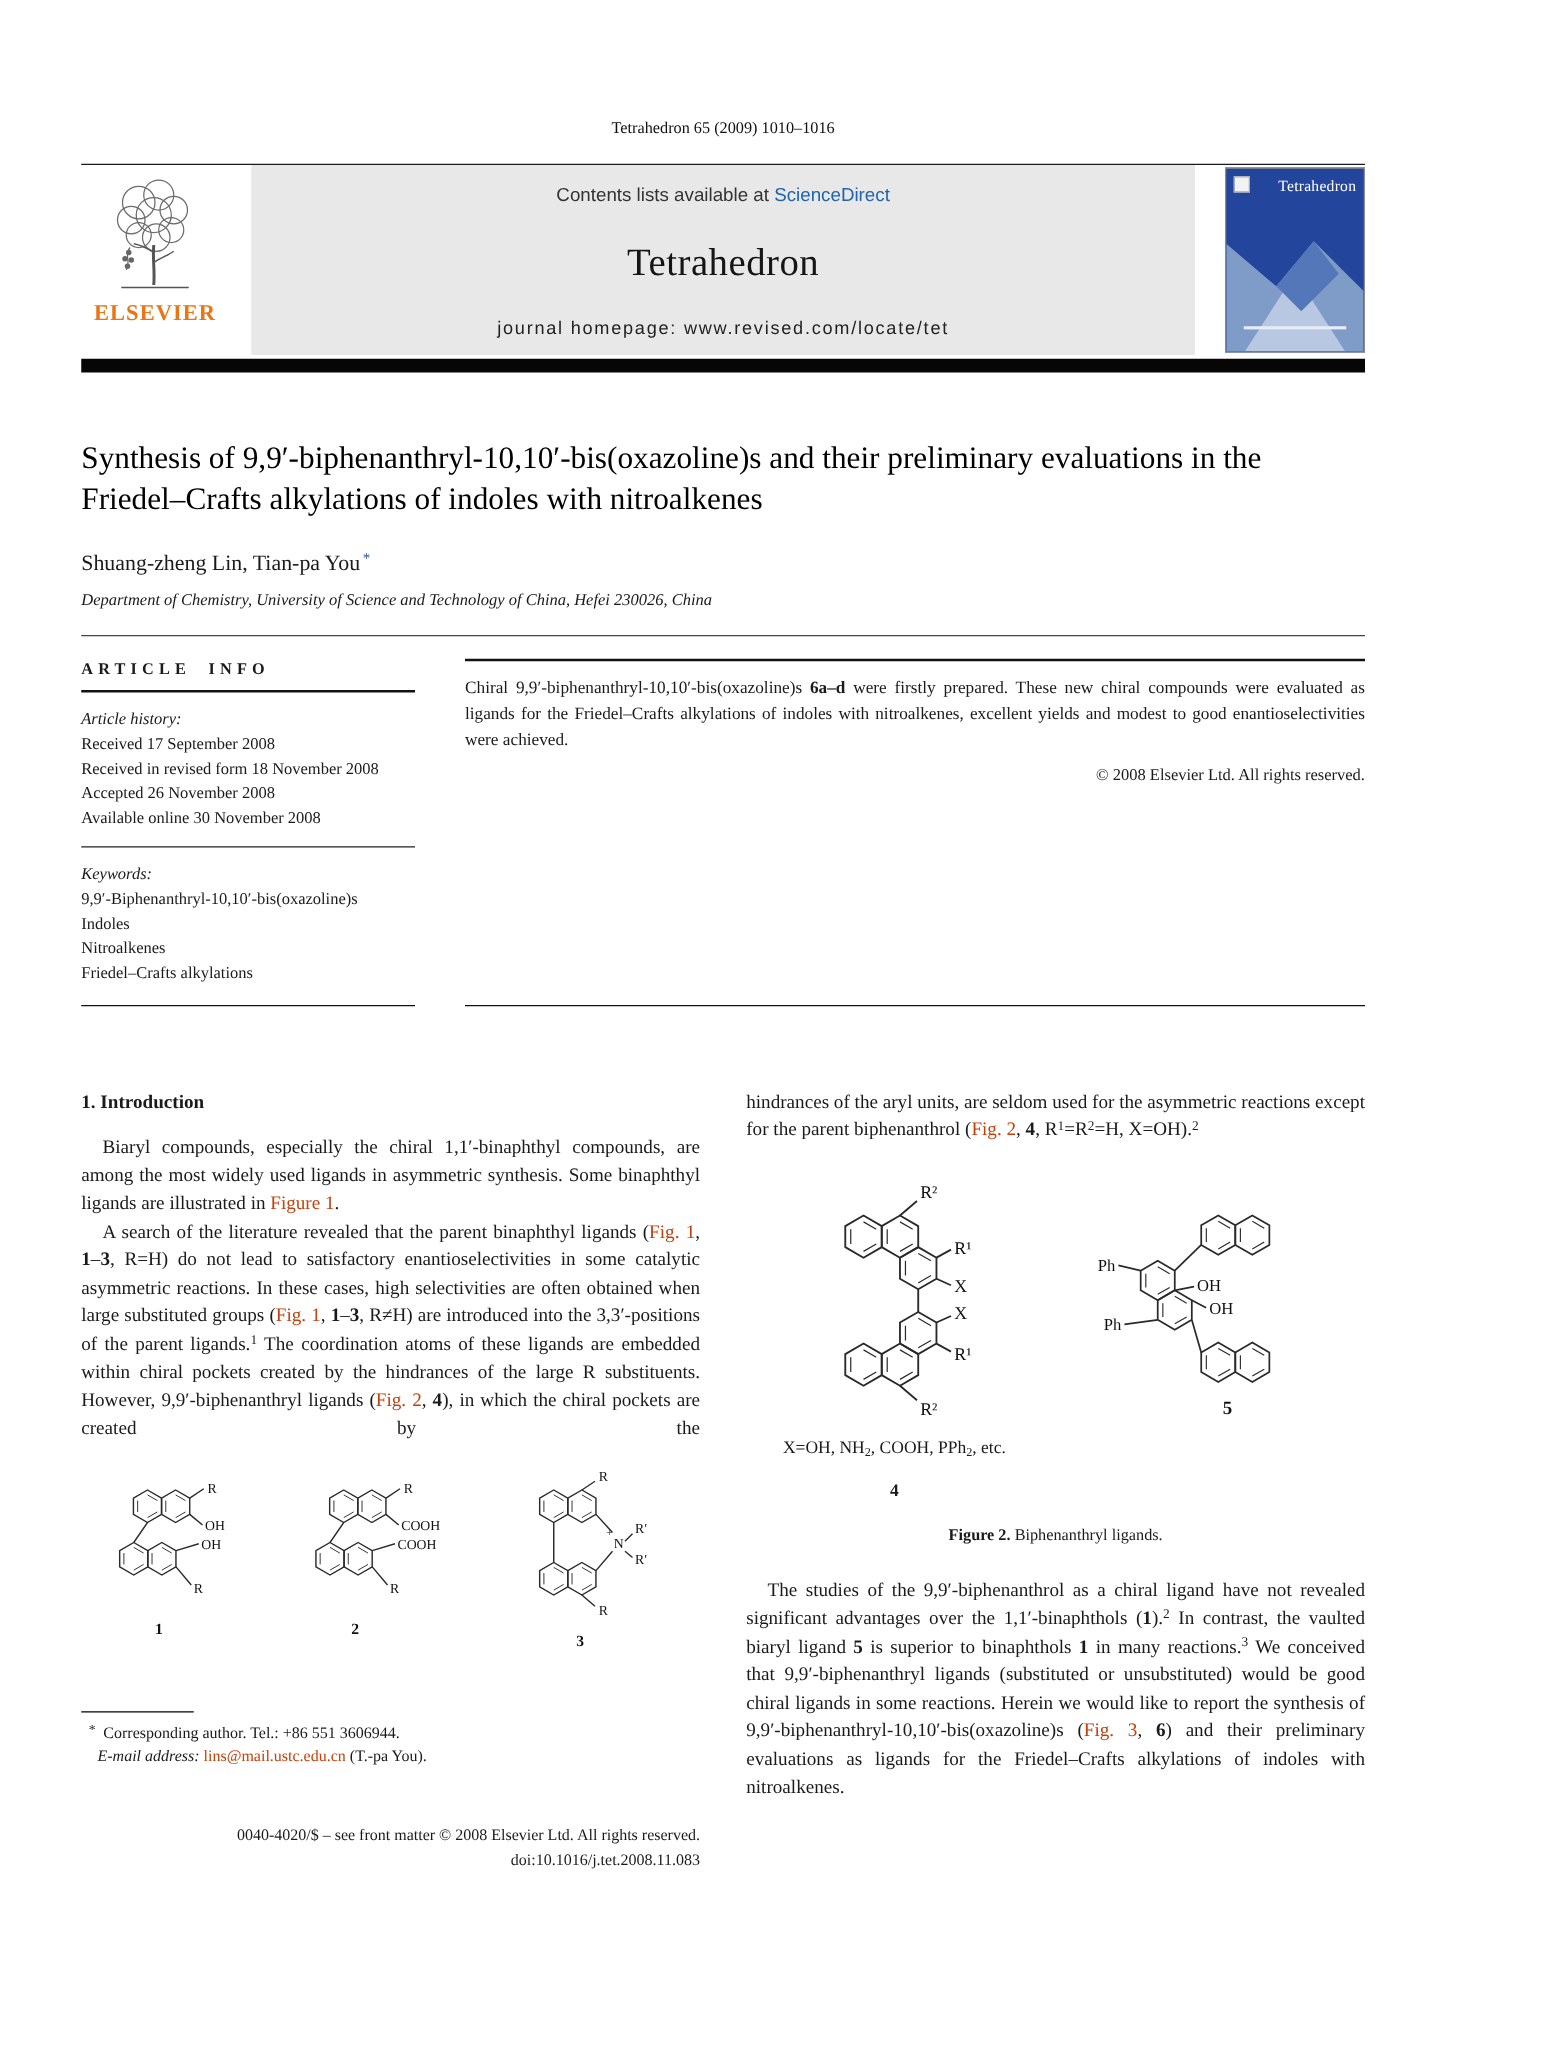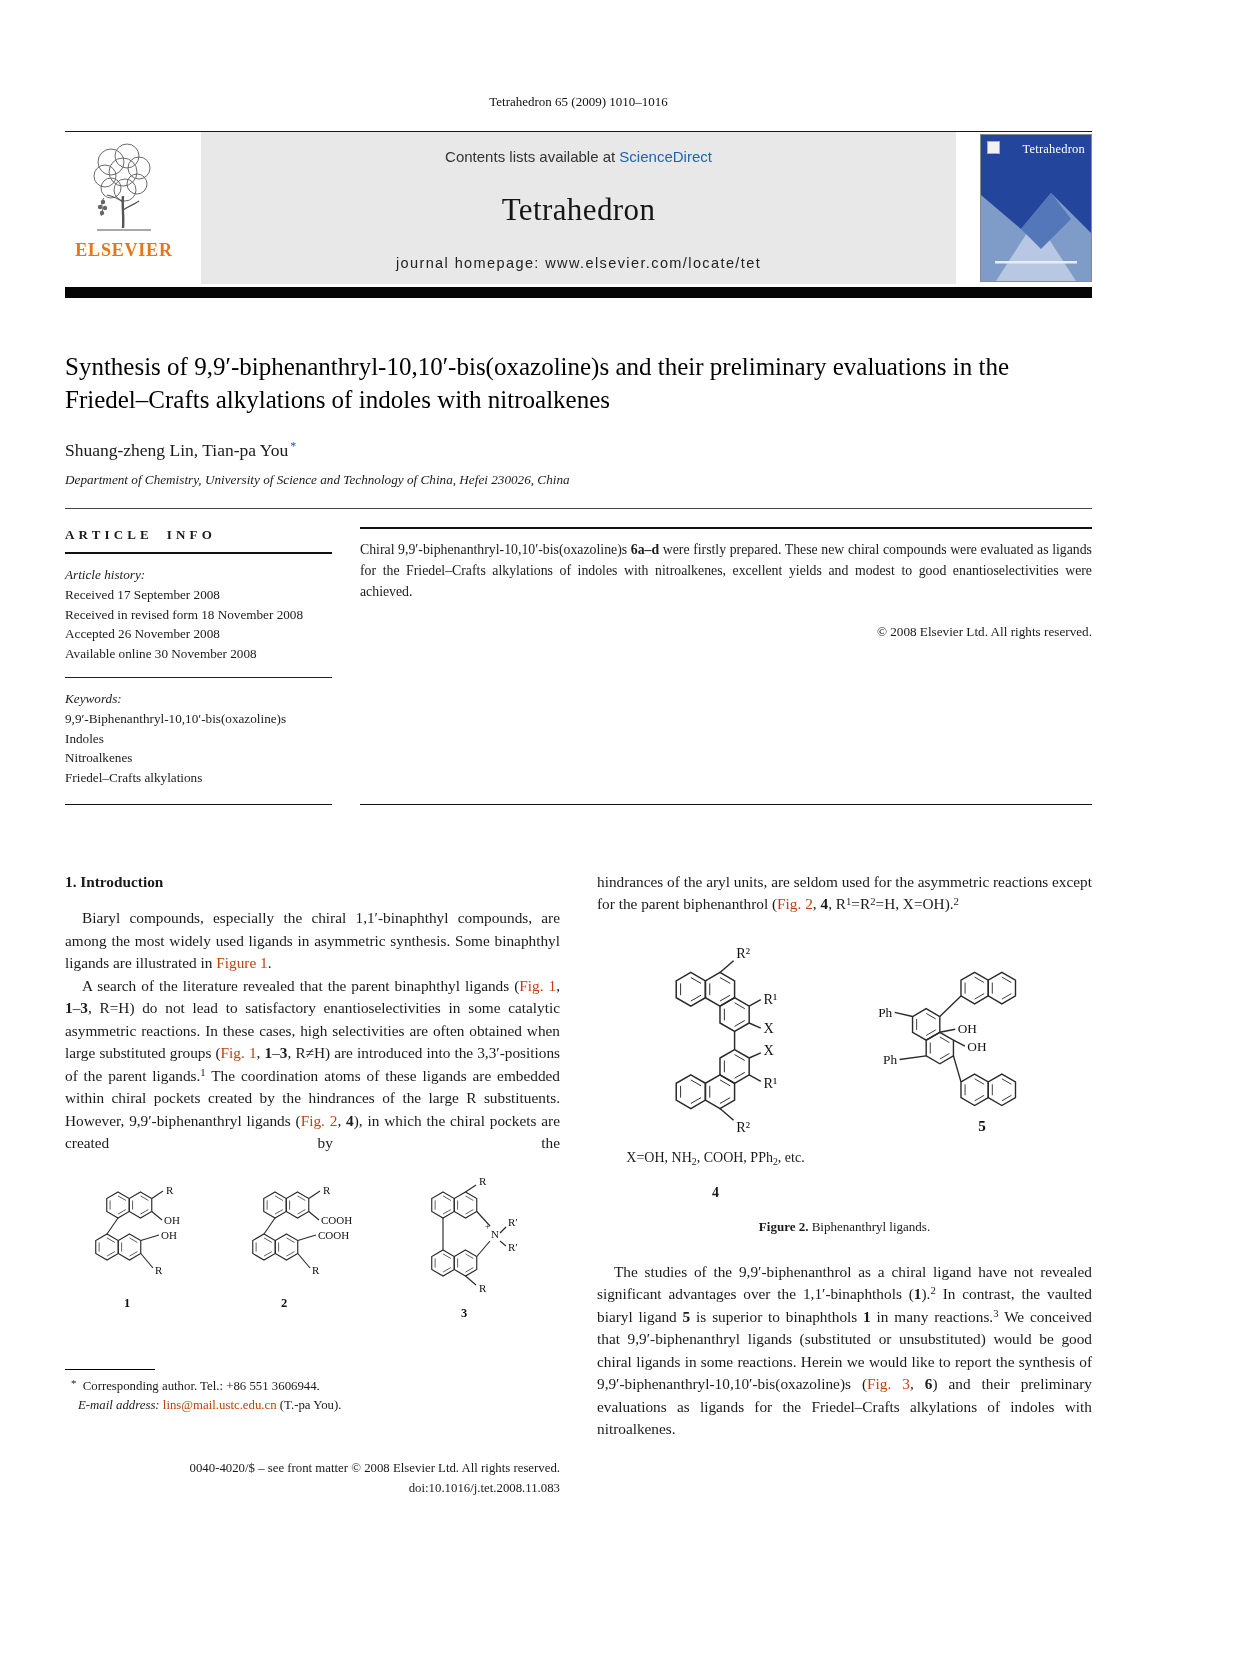--- a/index.html
+++ b/index.html
@@ -32,30 +32,30 @@
   .black-bar { height:11px; background:#060606; margin-top:3px; }
 
   
   .title { font-size:25px; font-weight:normal; line-height:1.32; margin-top:52px; color:#000; }
   .authors { font-size:17.5px; margin-top:24px; }
   .author-star { color:#2456a8; font-size:12px; position:relative; top:-6px; margin-left:2px; cursor:pointer; }
   .affiliation { font-style:italic; font-size:13.2px; margin-top:11px; }
   .rule-thin { border-top:1px solid #444; margin-top:20px; }
 
   
-  .info-abstract { display:flex; gap:28px; margin-top:18px;justify-content:center; }
+  .info-abstract { display:flex; gap:40px; margin-top:18px;justify-content:center; }
   .info-col { width:267px; border-bottom:1.6px solid #111; padding-bottom:16px; }
   .abs-col { flex:1; border-bottom:1.6px solid #111; display:flex; flex-direction:column; }
   .section-heading { font-size:13px; font-weight:bold; letter-spacing:.32em; word-spacing:.5em; margin-bottom:9px; }
   .heading-rule { border-top:2px solid #111; margin-bottom:11px; }
   .meta { font-size:13.2px; line-height:1.5; }
   .meta .lbl { font-style:italic; }
   .mid-rule { border-top:1px solid #222; margin:13px 0 11px; }
   .abs-text { font-size:13.8px; line-height:1.52; text-align:justify; }
-  .abs-copy { text-align:right; font-size:13.2px; margin-top:21px; }
+  .abs-copy { text-align:right; font-size:13.2px; margin-top:9px; }
 
   
   .body-cols { display:flex; gap:37px; margin-top:66px; }
   .col { width:495px; font-size:15.3px; line-height:22.5px; text-align:justify; }
   .col h2 { font-size:15.3px; font-weight:bold; margin-bottom:14px; text-align:left; }
   .col p { text-indent:17px; }
   .col p.noindent { text-indent:0; }
   .col p.cont { text-align-last:justify; }
   .lnk { color:#c2410c; text-decoration:none; cursor:pointer;margin-top:32px; }
   sup { font-size:.7em; line-height:0; vertical-align:baseline; position:relative; top:-.45em; }
@@ -120,21 +120,21 @@
           <circle class="g" cx="21" cy="69" r="2.2"></circle>
           <circle class="g" cx="26" cy="70" r="2.2"></circle>
           <circle class="g" cx="23" cy="75" r="2.2"></circle>
         </svg>
         <div class="elsevier-word">ELSEVIER</div>
       </div>
 
       <div class="mast-box">
         <div class="contents-line"><span>Contents lists available at </span><a class="sd-link">ScienceDirect</a></div>
         <div class="mast-journal">Tetrahedron</div>
-        <div class="mast-home">journal homepage: www.elsevier.com/locate/tet</div>
+        <div class="mast-home">journal homepage: www.revised.com/locate/tet</div>
       </div>
 
       <div class="cover">
         <svg class="cover-art" width="110" height="148" viewBox="0 0 110 148">
           <polygon points="0,148 0,62 40,96 70,60 110,100 110,148" fill="#7f9cc9"></polygon>
           <polygon points="15,148 55,86 95,148" fill="#b9c8e2"></polygon>
           <polygon points="40,96 70,60 90,86 60,116" fill="#5377b8"></polygon>
           <rect x="14" y="128" width="82" height="2.5" fill="#e8edf5"></rect>
         </svg>
         <span class="cover-sq"></span>

